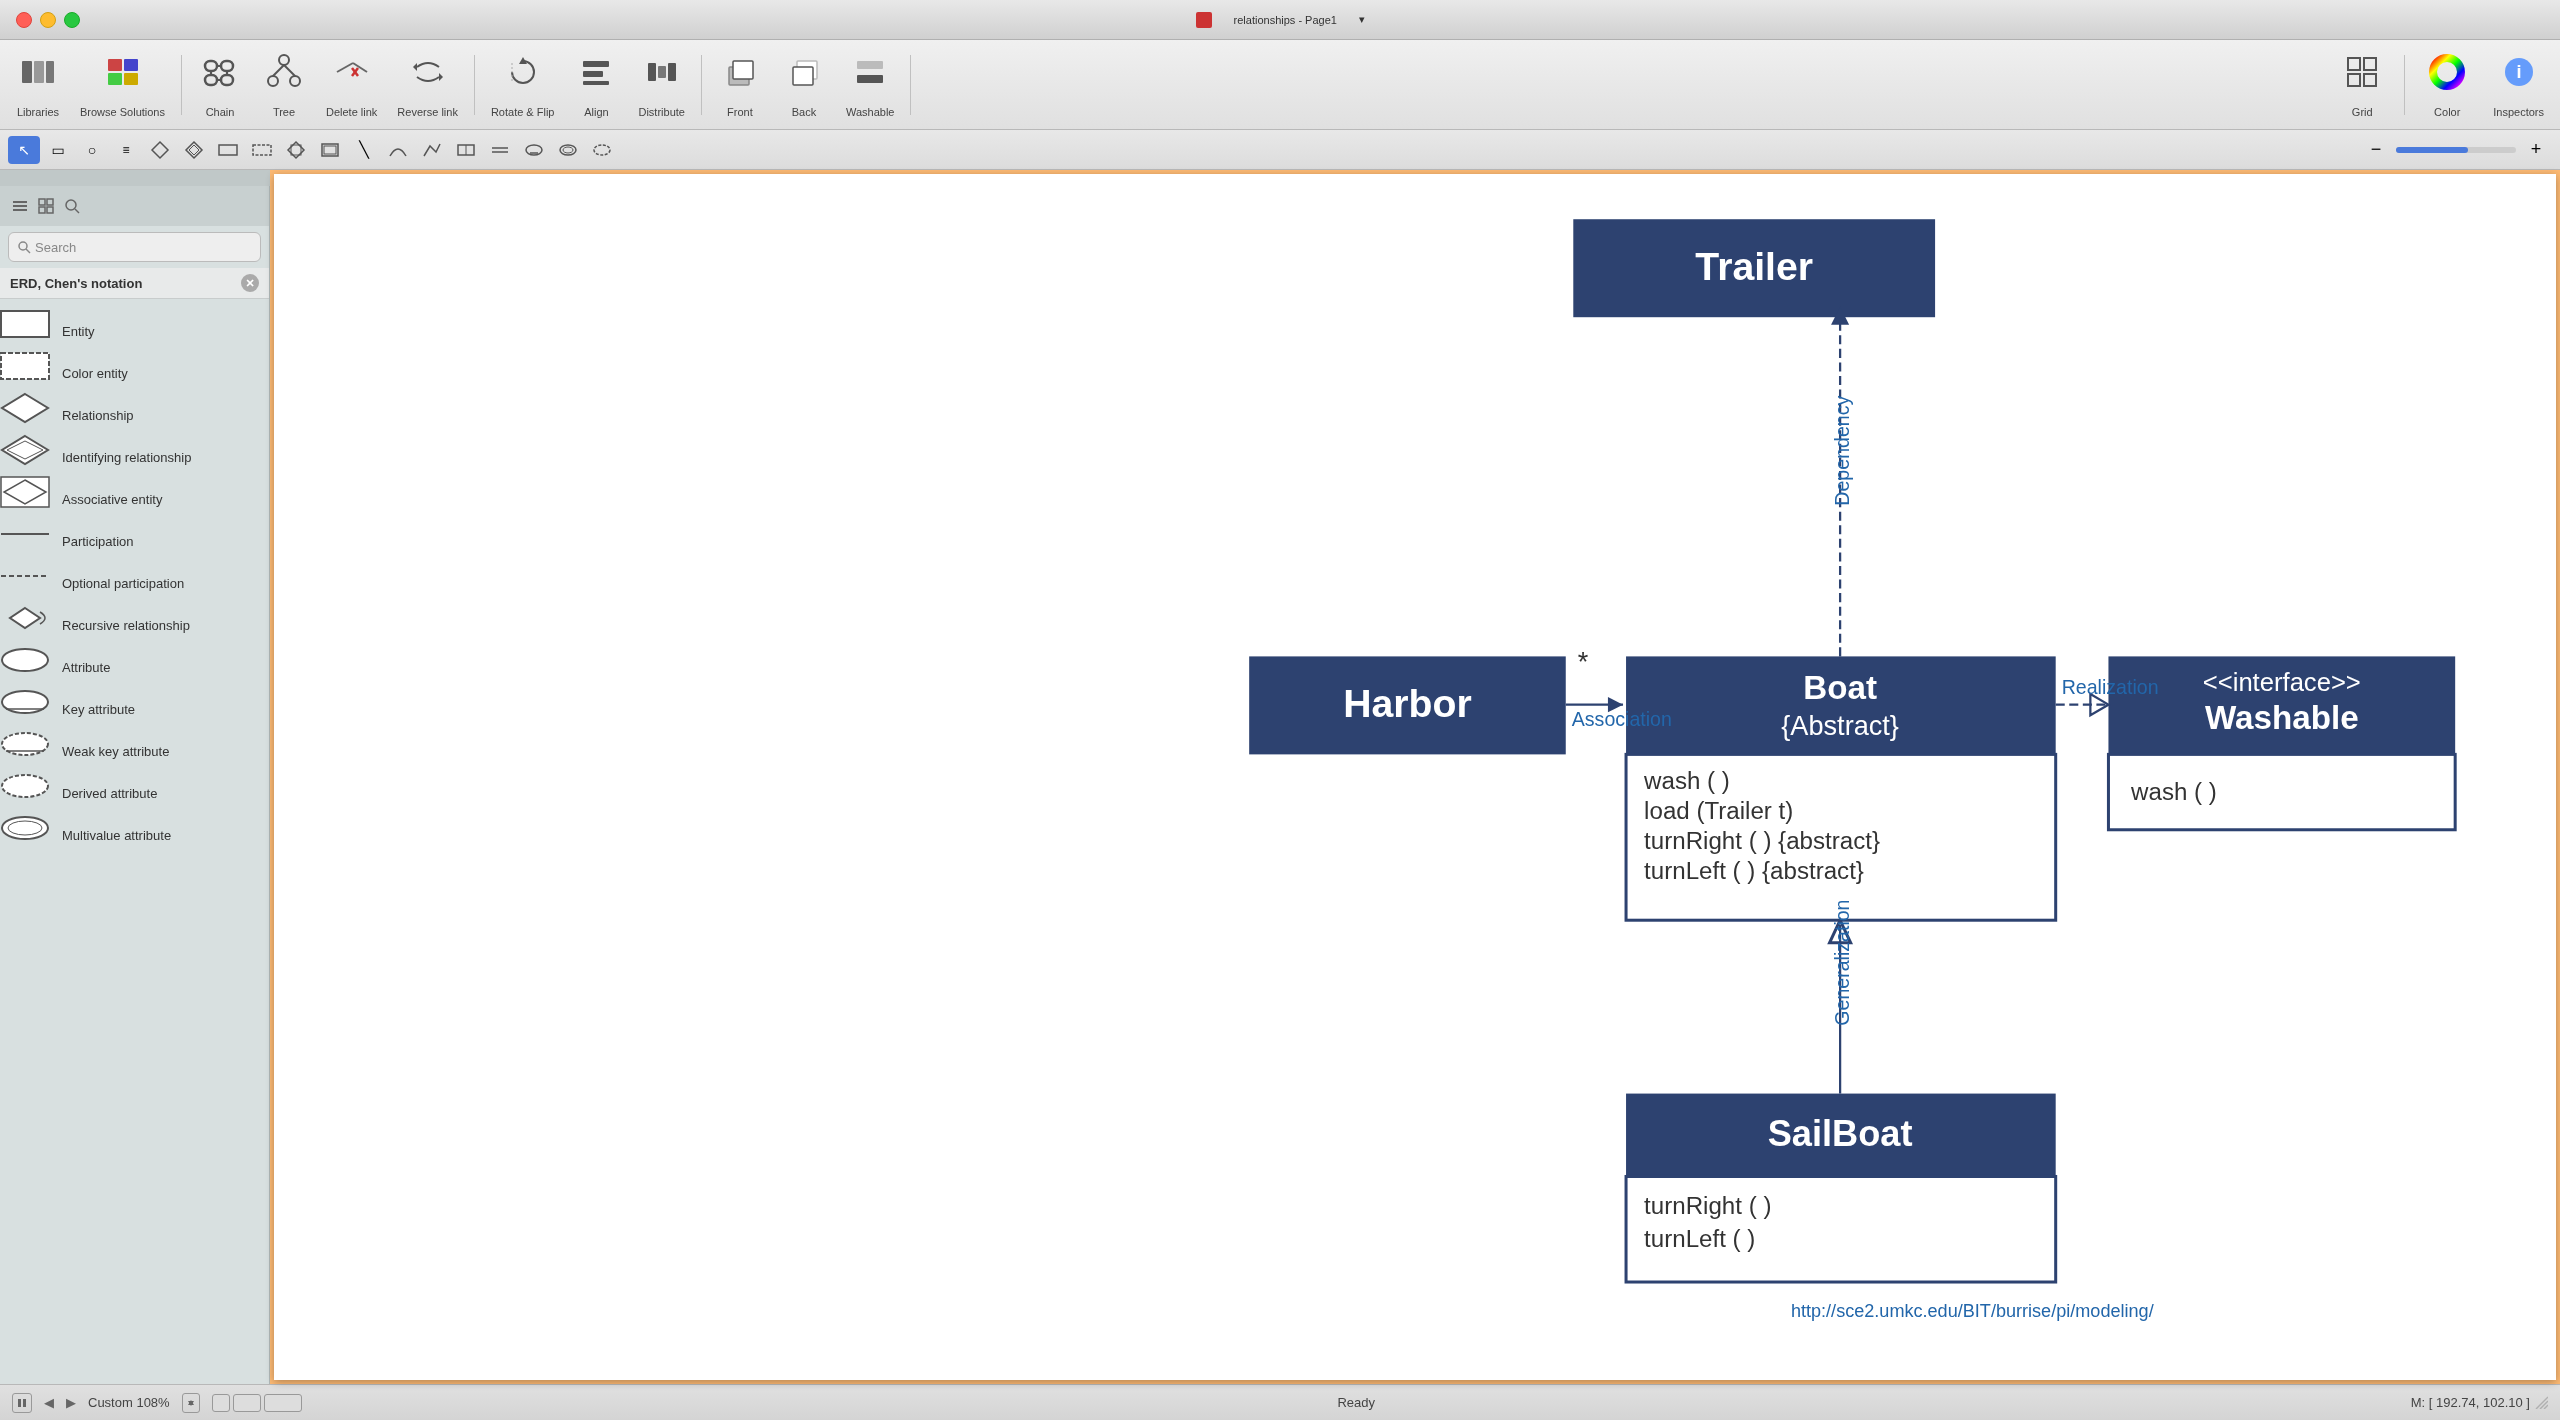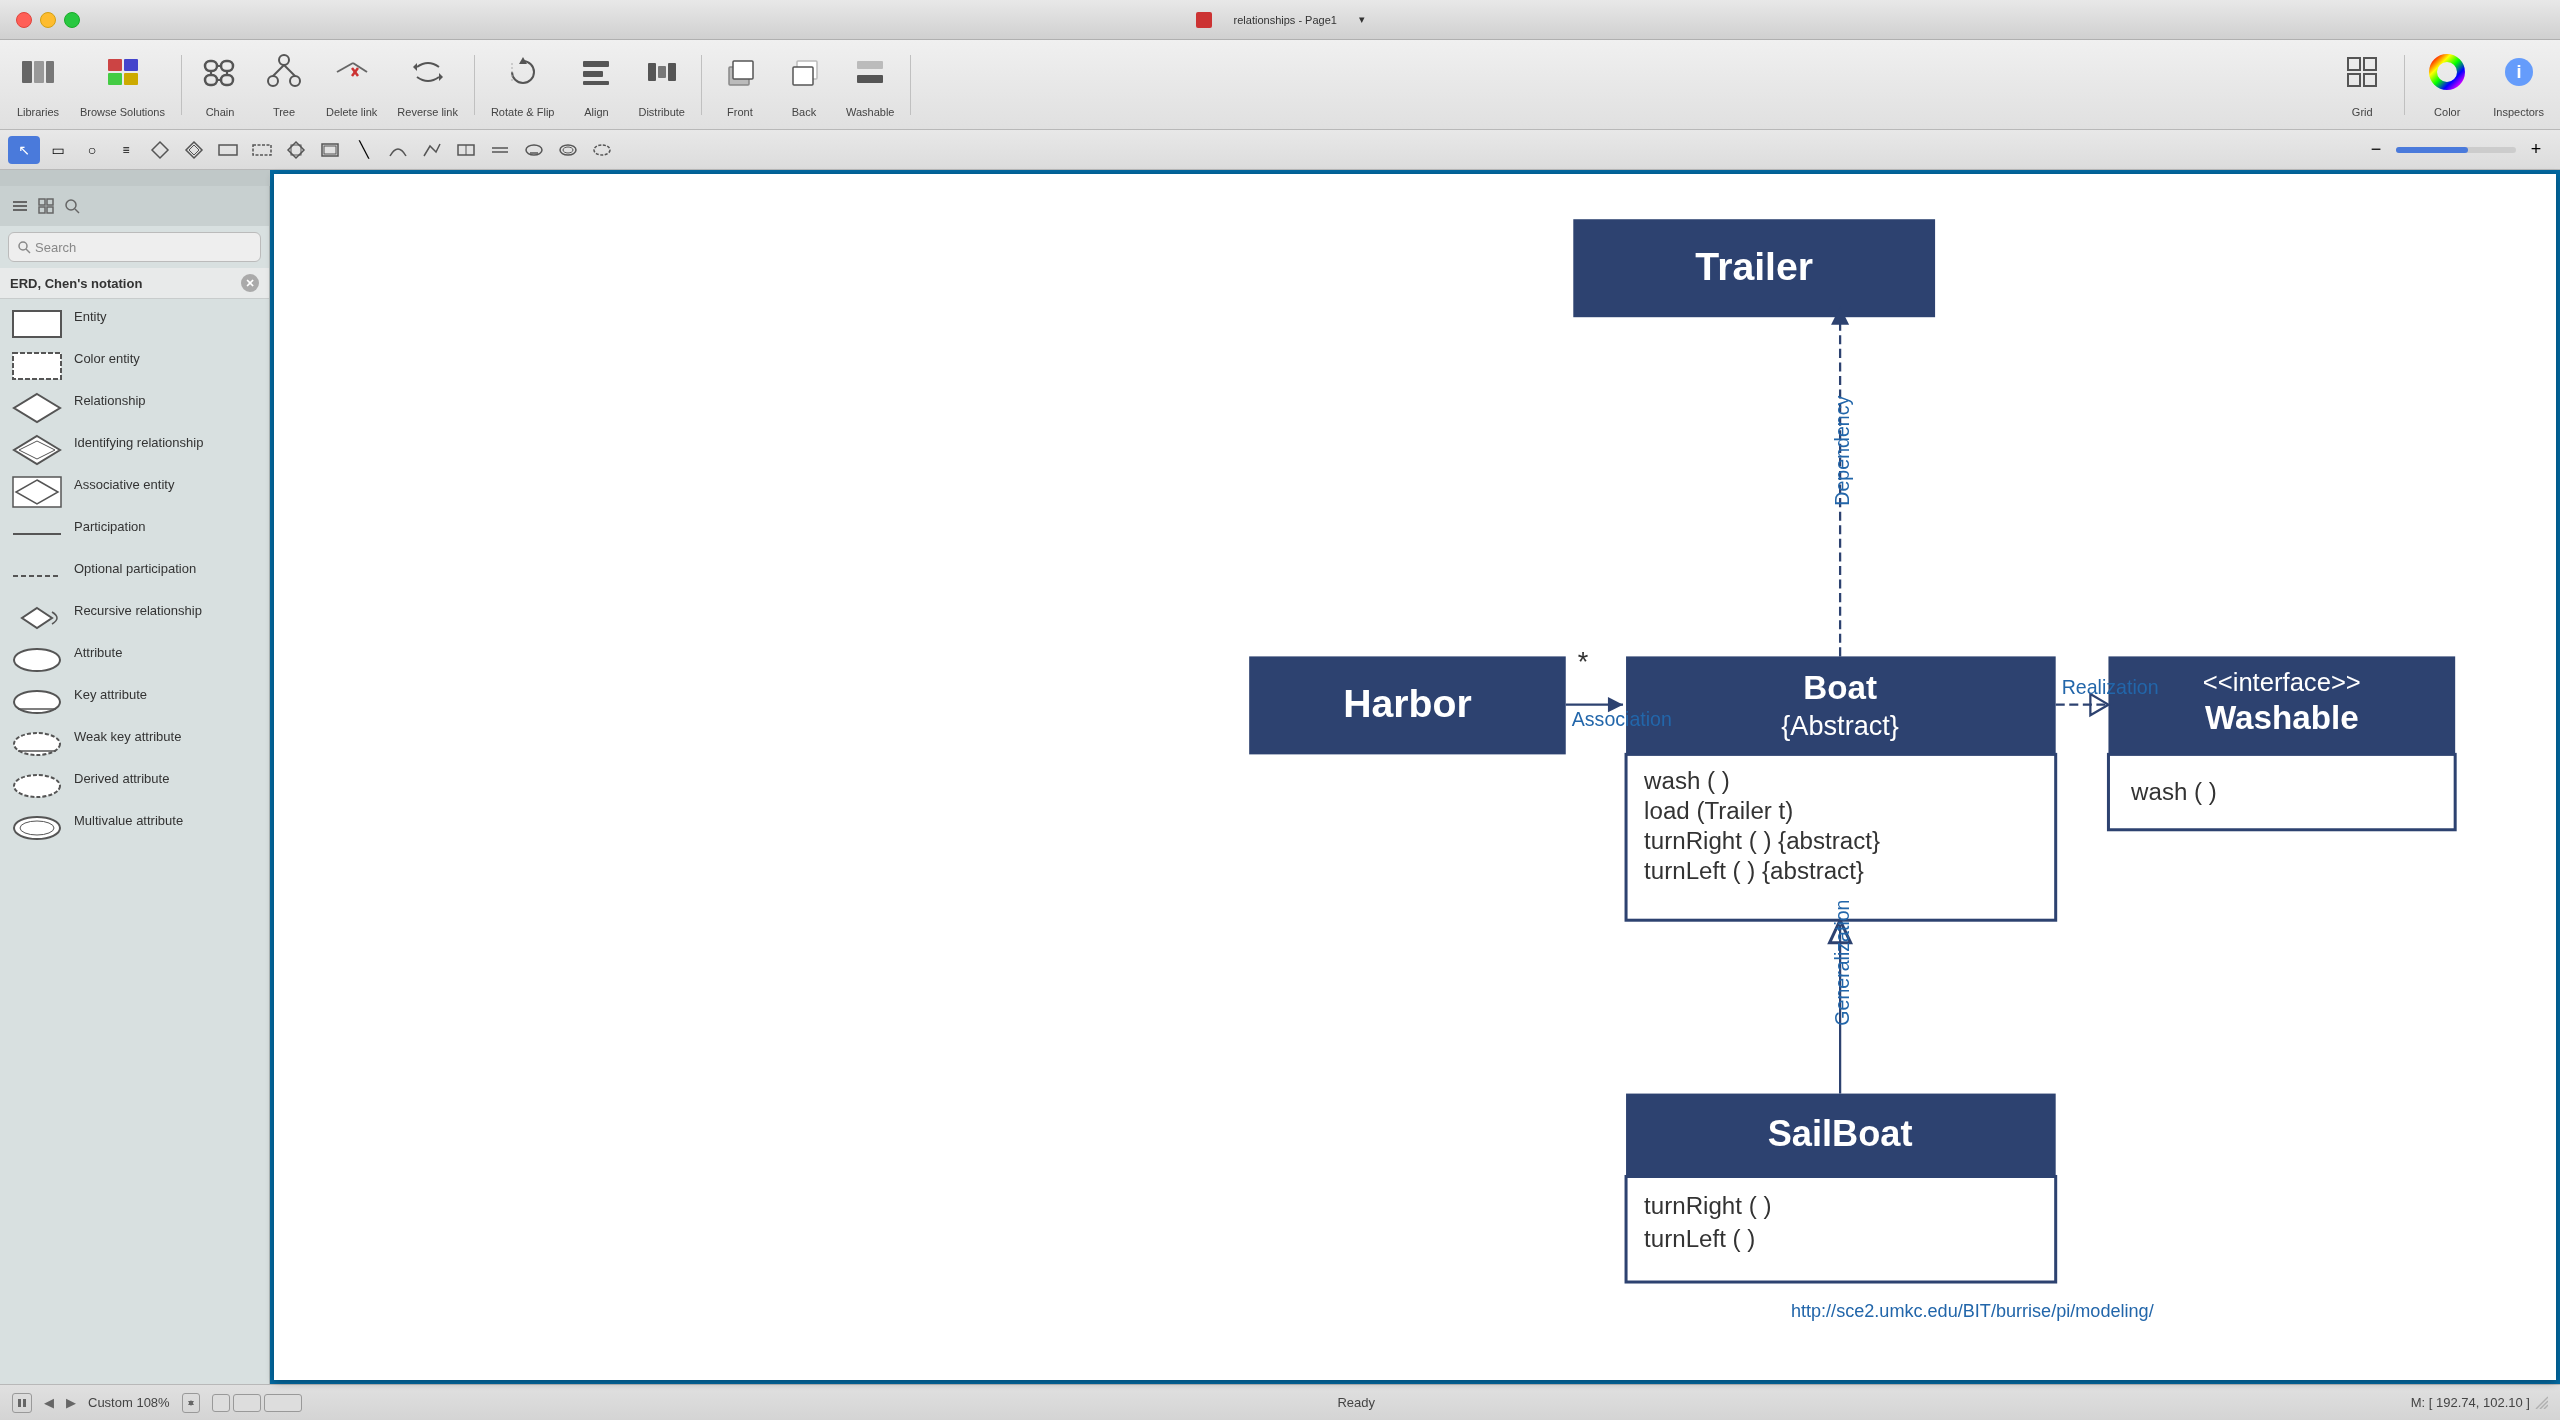--- a/index.html
+++ b/index.html
@@ -183,41 +183,41 @@
       color: white;
       cursor: pointer;
     }
     #shape-list {
       flex: 1;
       overflow-y: auto;
       padding: 4px 0;
     }
     .shape-item {
       display: flex;
-      align-items: flex-start;
-      padding: 6px 12px;
+      align-items: flex-end;
+      padding: 6px 0;
       gap: 12px;
       cursor: pointer;
     }
     .shape-preview {
       width: 50px;
       height: 30px;
       display: flex;
       align-items: center;
       justify-content: center;
     }
     .shape-label {
       font-size: 13px;
       color: #333;
     }
 
     
     #canvas-container {
       flex: 1;
-      background: #0369a1;
+      background: #fdba74;
       display: flex;
       align-items: center;
       justify-content: center;
       padding: 4px;
       position: relative;
     }
     #canvas {
       background: white;
       width: 100%;
       height: 100%;

